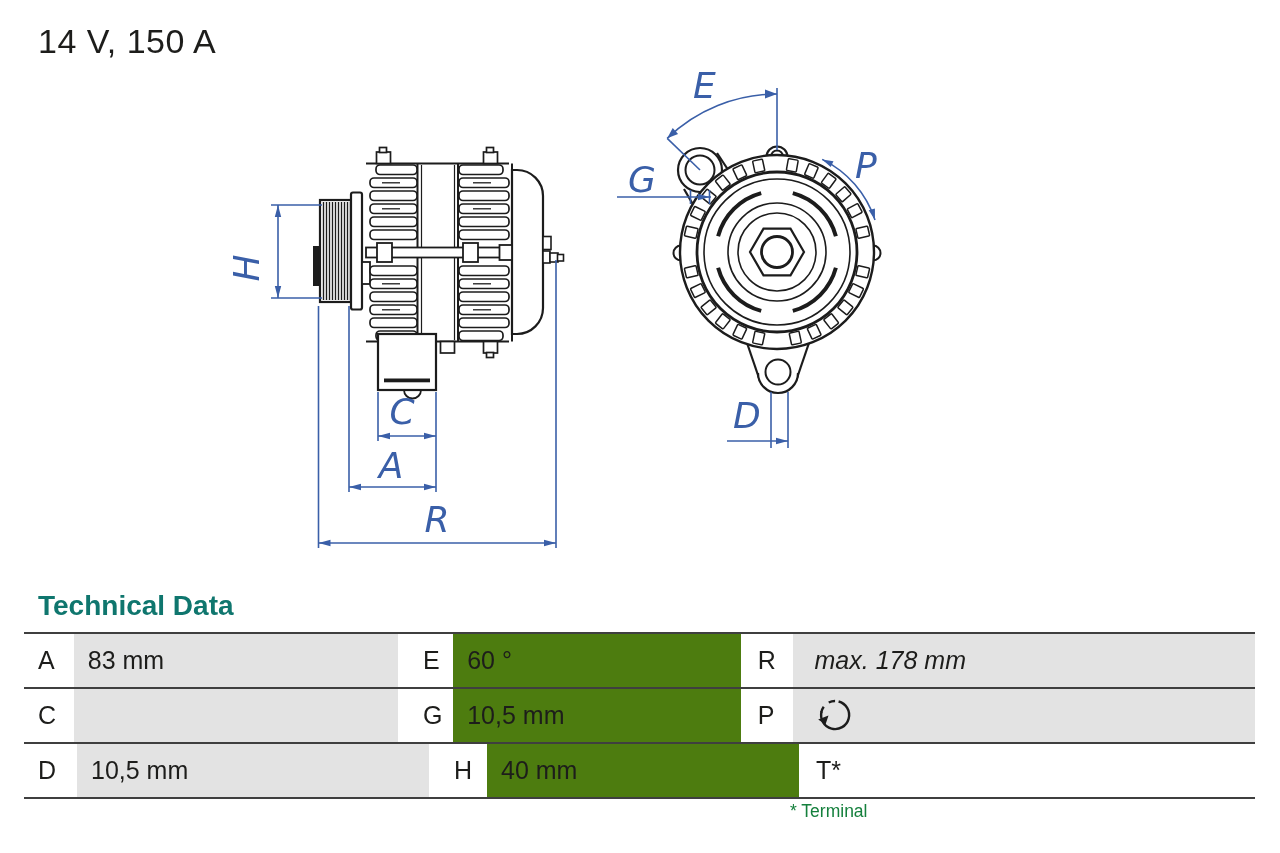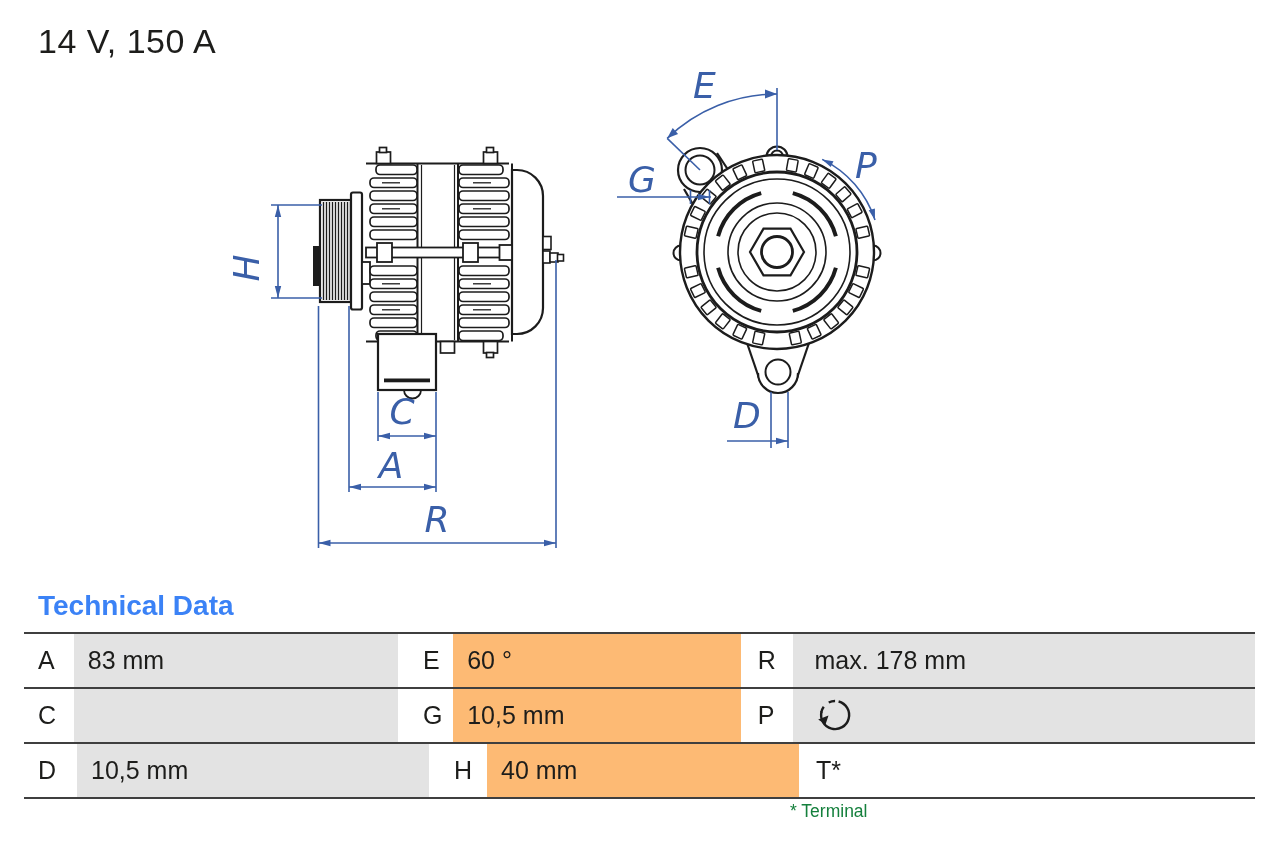--- a/index.html
+++ b/index.html
@@ -1,30 +1,30 @@
 <!DOCTYPE html>
 <html><head>
 <meta charset="utf-8">
 <style>
   html,body{margin:0;padding:0;background:#fff;}
   .canvas{position:relative;width:1280px;height:853px;background:#ffffff;overflow:hidden;
           font-family:"Liberation Sans","DejaVu Sans",sans-serif;color:#1d1d1b;}
   .title{position:absolute;left:38px;top:22px;font-size:34px;font-weight:500;letter-spacing:.5px;color:#1d1d1b;}
   .drawing{position:absolute;}
   
-  .tech-heading{position:absolute;left:38px;top:590px;font-size:28px;font-weight:bold;color:#3b82f6;}
+  .tech-heading{position:absolute;left:38px;top:590px;font-size:28px;font-weight:bold;color:#0f766e;}
   .tech-table{position:absolute;left:24px;top:632px;width:1231px;border-bottom:2px solid #3f3f3f;}
   .trow{display:flex;height:55px;border-top:2px solid #3f3f3f;box-sizing:border-box;align-items:stretch;}
   .cell{display:flex;align-items:center;font-size:25px;box-sizing:border-box;white-space:nowrap;overflow:hidden;}
   .k1{width:53px;padding-left:14px;background:#fff;}
   .v1{width:352px;padding-left:14px;background:#e3e3e3;}
   .k2{width:58px;padding-left:25px;background:#fff;}
-  .v2{width:312px;padding-left:14px;background:#fdba74;}
+  .v2{width:312px;padding-left:14px;background:#4d7c0f;}
   .k3{width:55px;padding-left:17px;background:#fff;}
-  .v3{width:502px;padding-left:22px;background:#e3e3e3;}
+  .v3{width:502px;padding-left:22px;background:#e3e3e3;font-style:italic;}
   .footnote{position:absolute;left:790px;top:801px;font-size:17.5px;color:#15803d;}
   .dimlabel{font-family:"DejaVu Sans",sans-serif;font-style:italic;font-weight:200;
             font-size:36px;fill:#3a5fa8;}
 </style>
 </head>
 <body>
 
 <div class="canvas">
 
   <div class="title">14 V, 150 A</div>

